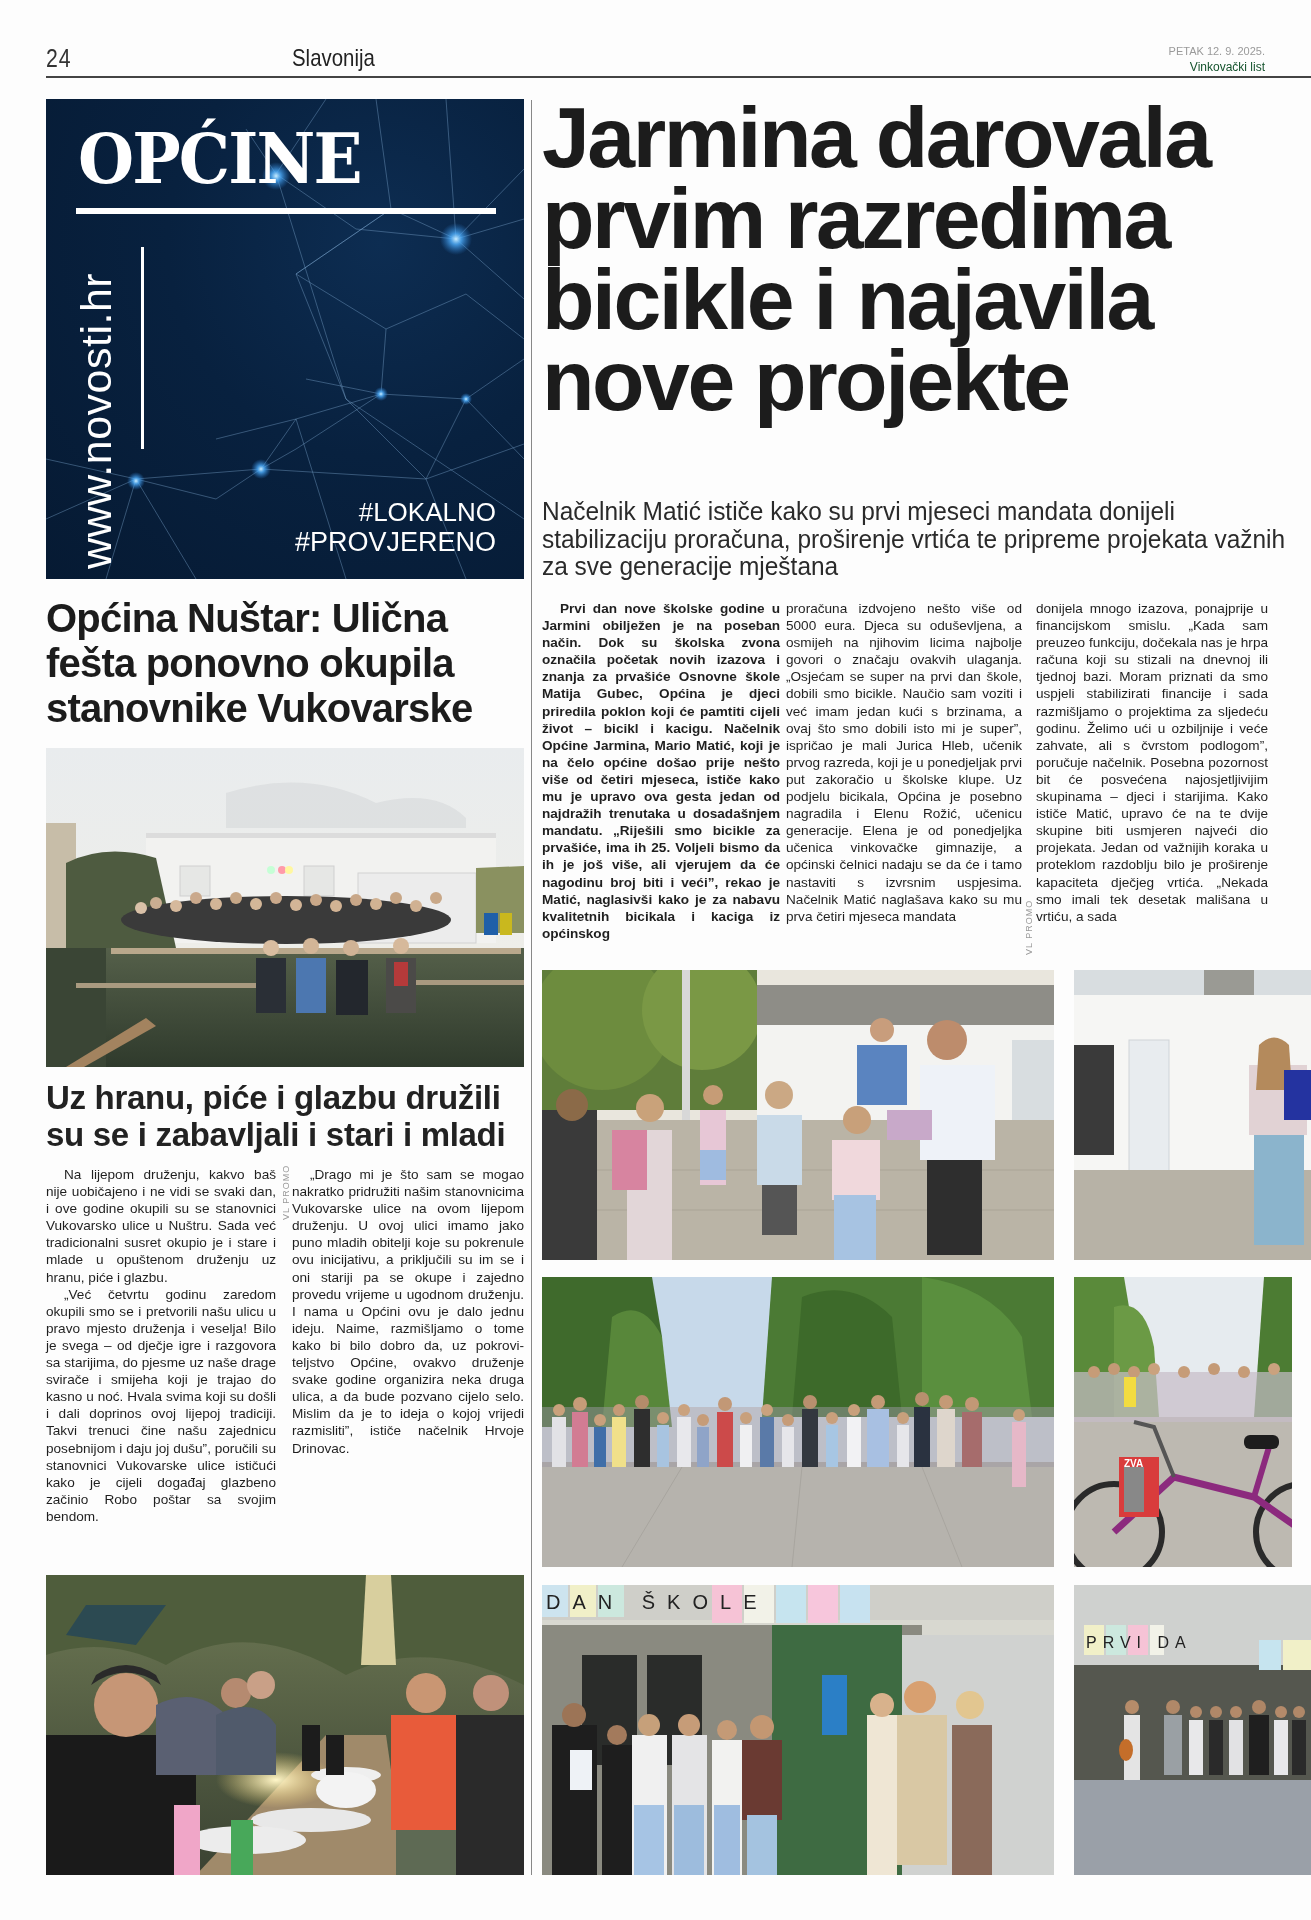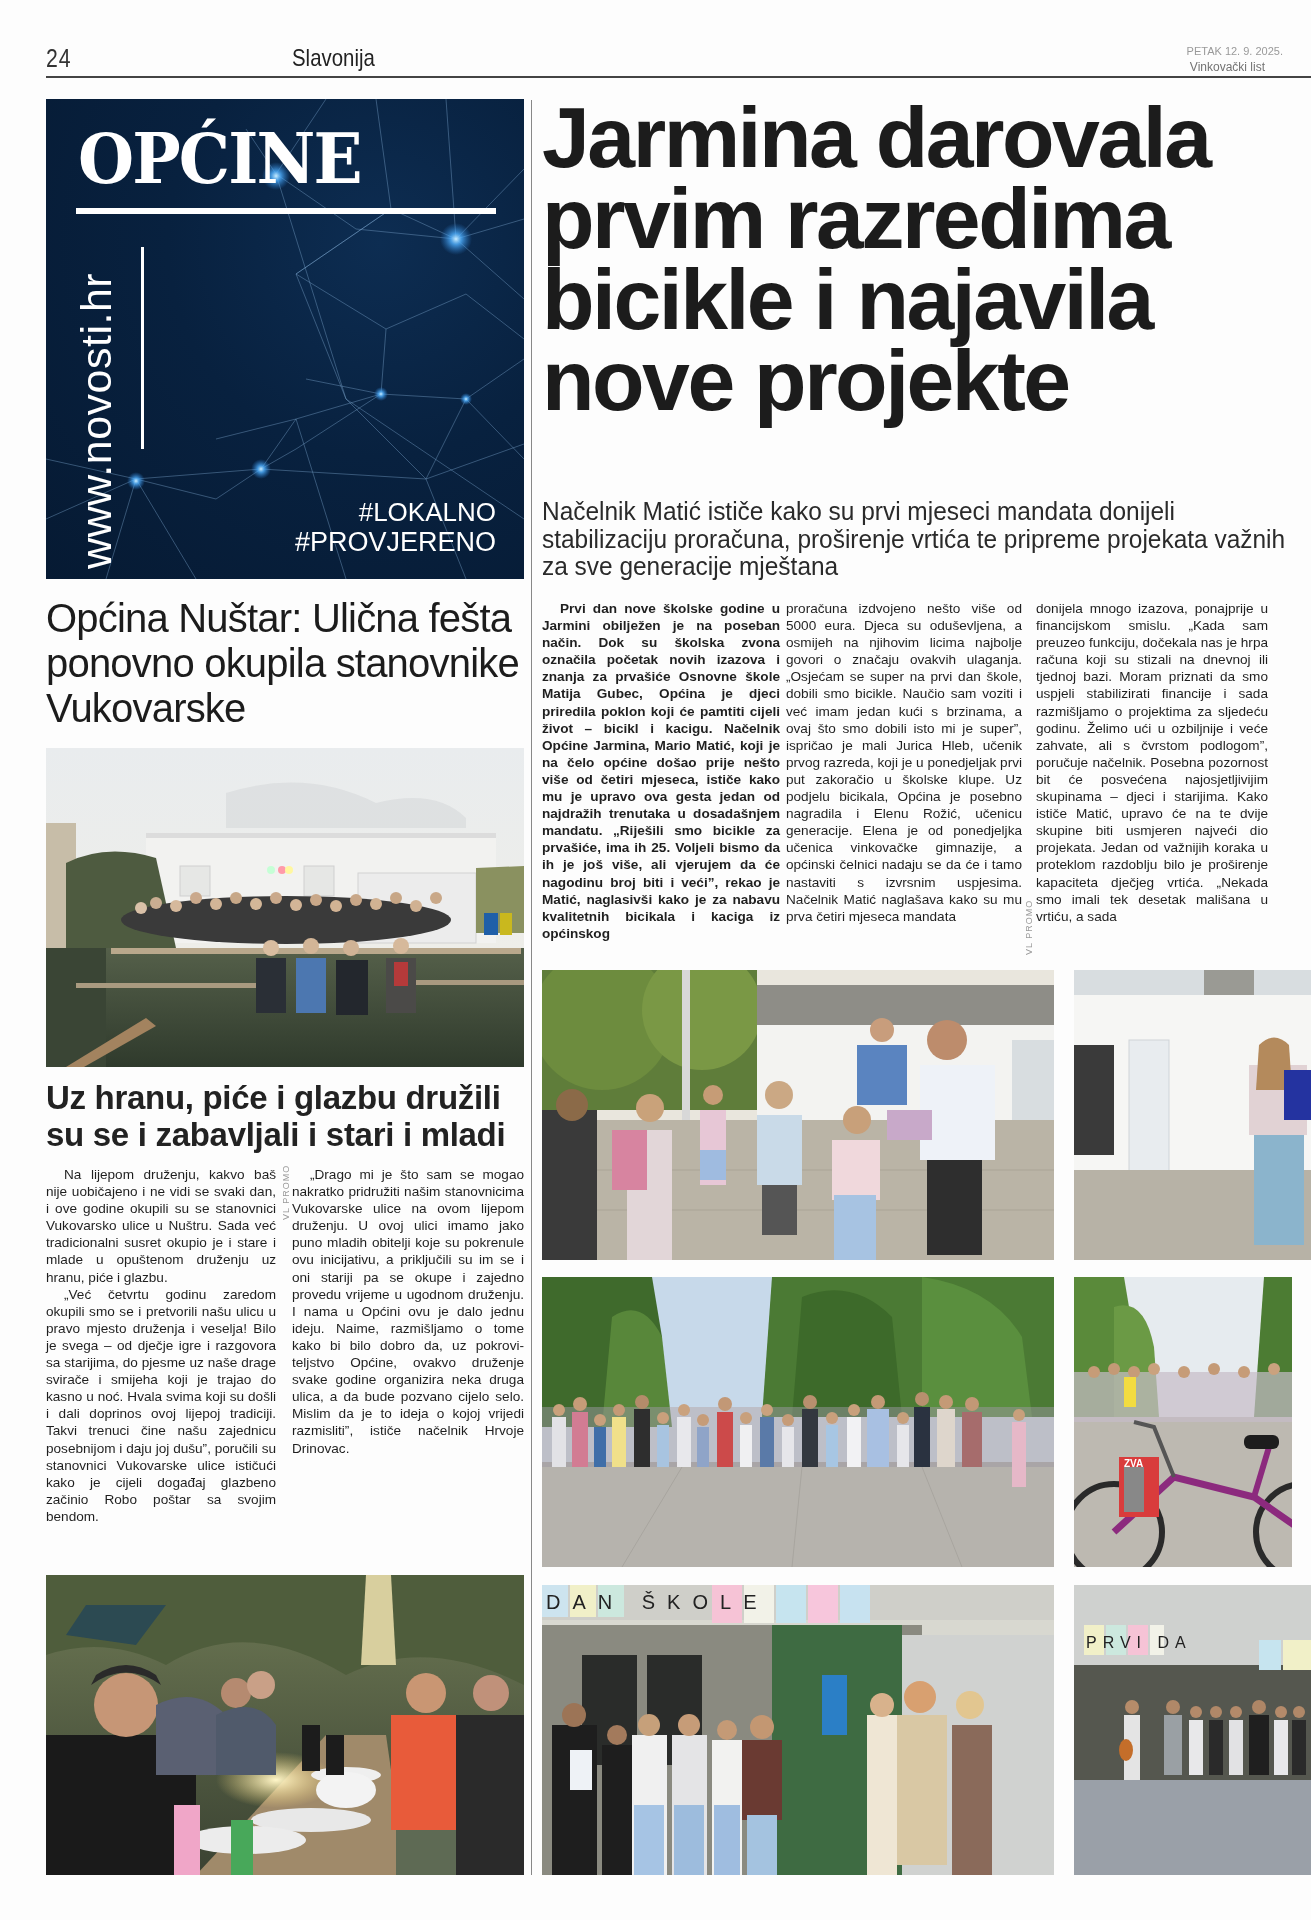--- a/index.html
+++ b/index.html
@@ -2,40 +2,40 @@
 <html><head>
 <meta charset="utf-8">
 <style>
   * { box-sizing: border-box; margin: 0; padding: 0; }
   html, body { width: 1311px; height: 1920px; background: #fdfdfd; overflow: hidden; }
   body { position: relative; font-family: "Liberation Sans", sans-serif; color: #1e1e1e; }
 
   
   .hdr-page { position: absolute; left: 46px; top: 44px; font-family: "Liberation Sans", sans-serif; font-size: 25px; font-weight: 300; color: #333; letter-spacing: 1px; transform: scaleX(0.85); transform-origin: left; }
   .hdr-section { position: absolute; left: 292px; top: 44px; font-size: 24px; color: #222; transform: scaleX(0.85); transform-origin: left; }
-  .hdr-date { position: absolute; right: 28px; top: 45px; font-size: 11px; color: #9a9a9a; text-align: center; padding-left: 36px; }
-  .hdr-paper { position: absolute; right: 46px; top: 60px; font-size: 12px; color: #737373; text-align: right; }
+  .hdr-date { position: absolute; right: 46px; top: 45px; font-size: 11px; color: #9a9a9a; text-align: center; padding-left: 36px; }
+  .hdr-paper { position: absolute; right: 46px; top: 60px; font-size: 12px; color: #14532d; text-align: right; }
   .hdr-rule { position: absolute; left: 46px; right: 0; top: 76px; height: 2px; background: #444; }
 
   
   .vdivider { position: absolute; left: 531px; top: 100px; width: 1px; height: 1775px; background: #888; }
 
   
   .promo { position: absolute; left: 46px; top: 99px; width: 478px; height: 480px; overflow: hidden;
     background: radial-gradient(ellipse at 70% 30%, #0d2d52 0%, #08213f 45%, #061a33 100%); }
   .promo svg.net { position: absolute; left: 0; top: 0; width: 100%; height: 100%; }
   .promo-title { position: absolute; left: 32px; top: 18px; font-family: "DejaVu Serif", "Liberation Serif", serif; font-weight: bold; font-size: 70px; color: #fff; letter-spacing: -2px; transform: scaleX(0.92); transform-origin: left; }
   .promo-rule { position: absolute; left: 30px; top: 109px; width: 420px; height: 6px; background: #fff; }
   .promo-vrule { position: absolute; left: 95px; top: 148px; width: 3px; height: 202px; background: #fff; }
   .promo-url { position: absolute; left: 26px; top: 470px; font-size: 43px; color: #fff; font-weight: 300; transform: rotate(-90deg); transform-origin: left top; white-space: nowrap; letter-spacing: 0.5px; }
   .promo-tag1 { position: absolute; right: 28px; top: 398px; font-size: 26px; color: #fff; }
   .promo-tag2 { position: absolute; right: 28px; top: 428px; font-size: 27px; color: #fff; text-align: right; }
 
   
-  .l-headline { position: absolute; left: 46px; top: 596px; width: 480px; font-size: 40px; font-weight: normal; line-height: 45px; color: #1c1c1c; letter-spacing: -0.8px; }
+  .l-headline { position: absolute; left: 46px; top: 596px; width: 480px; font-size: 40px; font-weight: bold; line-height: 45px; color: #1c1c1c; letter-spacing: -0.8px; }
   .photo { position: absolute; overflow: hidden; }
   .l-sub { position: absolute; left: 46px; top: 1079px; width: 482px; font-size: 33px; line-height: 37px; color: #222; letter-spacing: -0.3px; }
   .body-col { position: absolute; font-size: 13.6px; line-height: 17.1px; text-align: justify; color: #1f1f1f; hyphens: manual; }
   .body-col p { text-indent: 18px; }
   .credit { position: absolute; font-size: 9px; color: #999; letter-spacing: 1px; transform: rotate(-90deg); transform-origin: left top; white-space: nowrap; }
 
   
   .r-headline { position: absolute; left: 542px; top: 97px; width: 770px; font-size: 86px; font-weight: bold; line-height: 81px; color: #1c1c1c; letter-spacing: -2.5px; }
   .r-deck { position: absolute; left: 542px; top: 498px; width: 770px; font-size: 26px; line-height: 27.5px; color: #2a2a2a; transform: scaleX(0.94); transform-origin: left; width: 810px; }
 </style>

